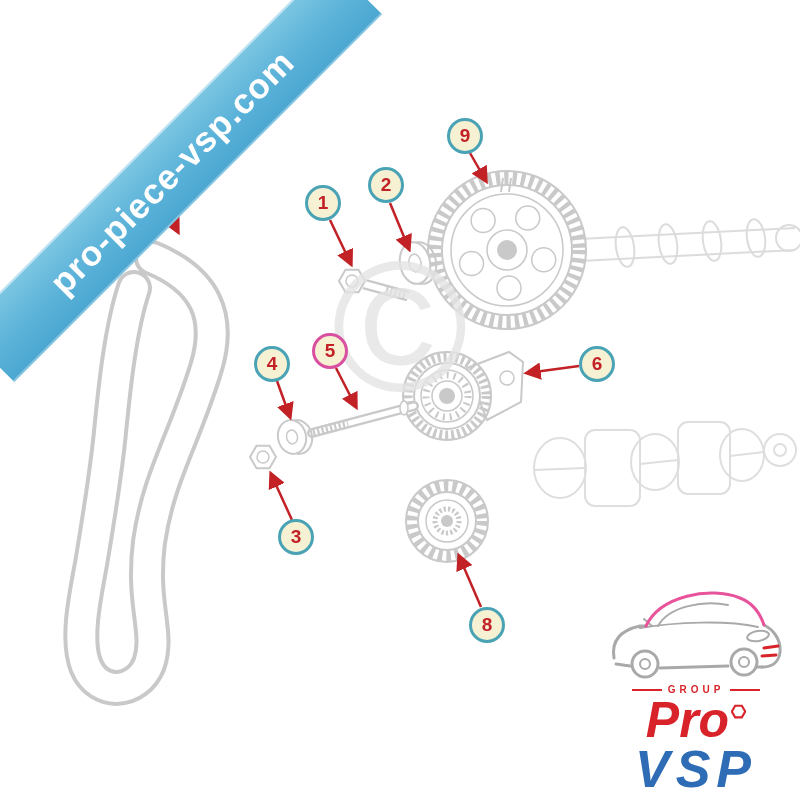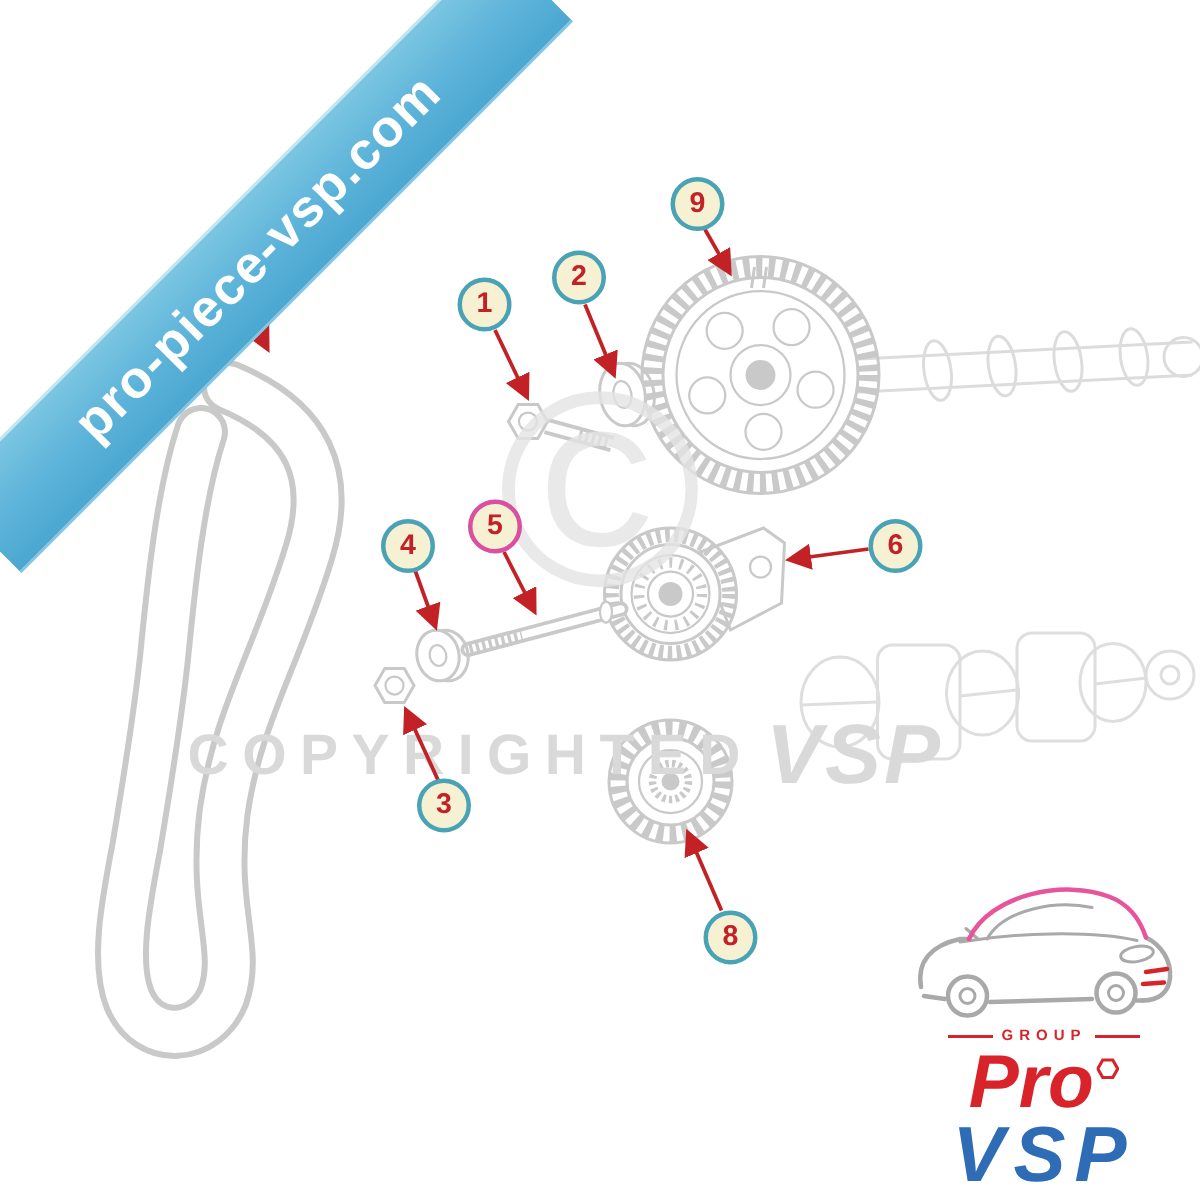--- a/index.html
+++ b/index.html
@@ -168,23 +168,20 @@
       <circle r="35" stroke-width="11" stroke-dasharray="4.5,4"></circle>
       <circle r="29" fill="#ffffff"></circle>
       <circle r="21" stroke-width="1.5"></circle>
       <circle r="12" stroke-width="5" stroke-dasharray="2.2,2.2"></circle>
       <circle r="6" fill="#c9c9c9" stroke="none"></circle>
     </g>
   </svg>
 
   <div class="copyright-symbol">©</div>
 
-  <div class="copyright-text">
-    <span>COPYRIGHTED</span><span class="brand">VSP</span>
-  </div>
 
   <svg class="arrows-layer" width="800" height="800" viewBox="0 0 800 800">
     <defs>
       <marker id="arrowhead" markerWidth="7" markerHeight="7" refX="5.5" refY="3.5" orient="auto">
         <path d="M0,0 L7,3.5 L0,7 Z" fill="#c22126"></path>
       </marker>
     </defs>
     <g stroke="#c22126" stroke-width="2.5" fill="none">
       <line x1="330" y1="220" x2="351" y2="264" marker-end="url(#arrowhead)"></line>
       <line x1="390" y1="203" x2="409" y2="249" marker-end="url(#arrowhead)"></line>

